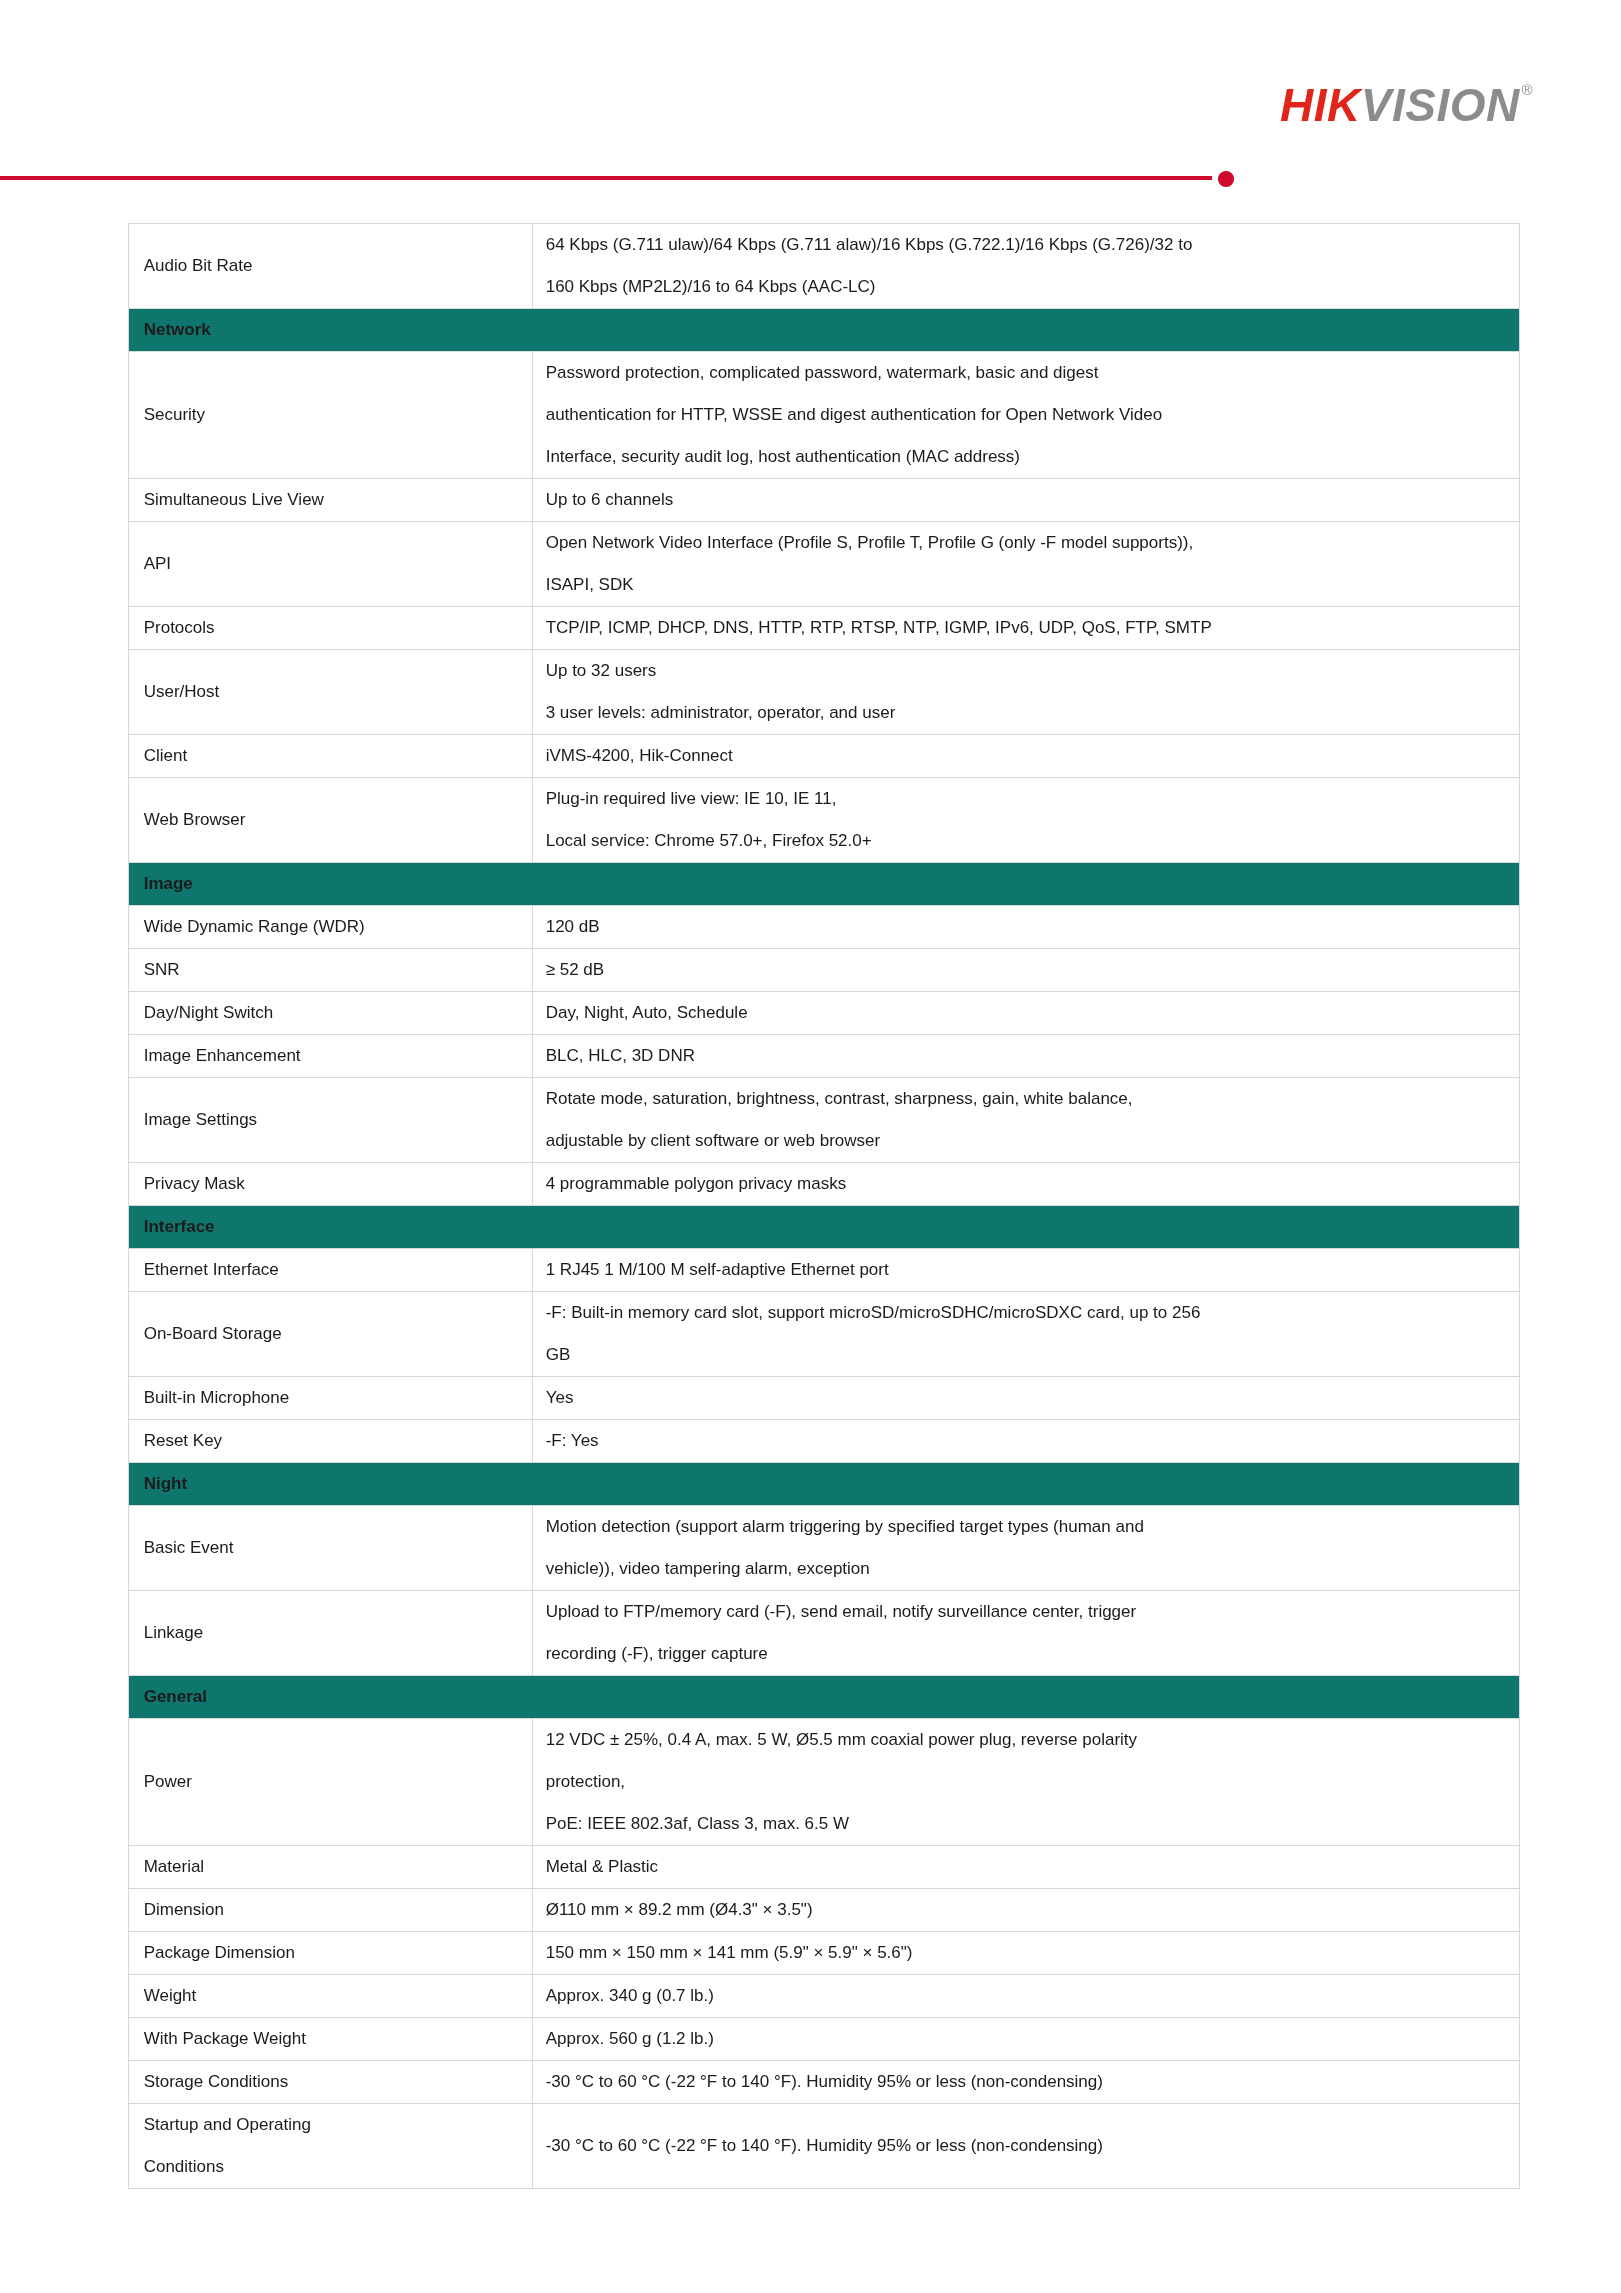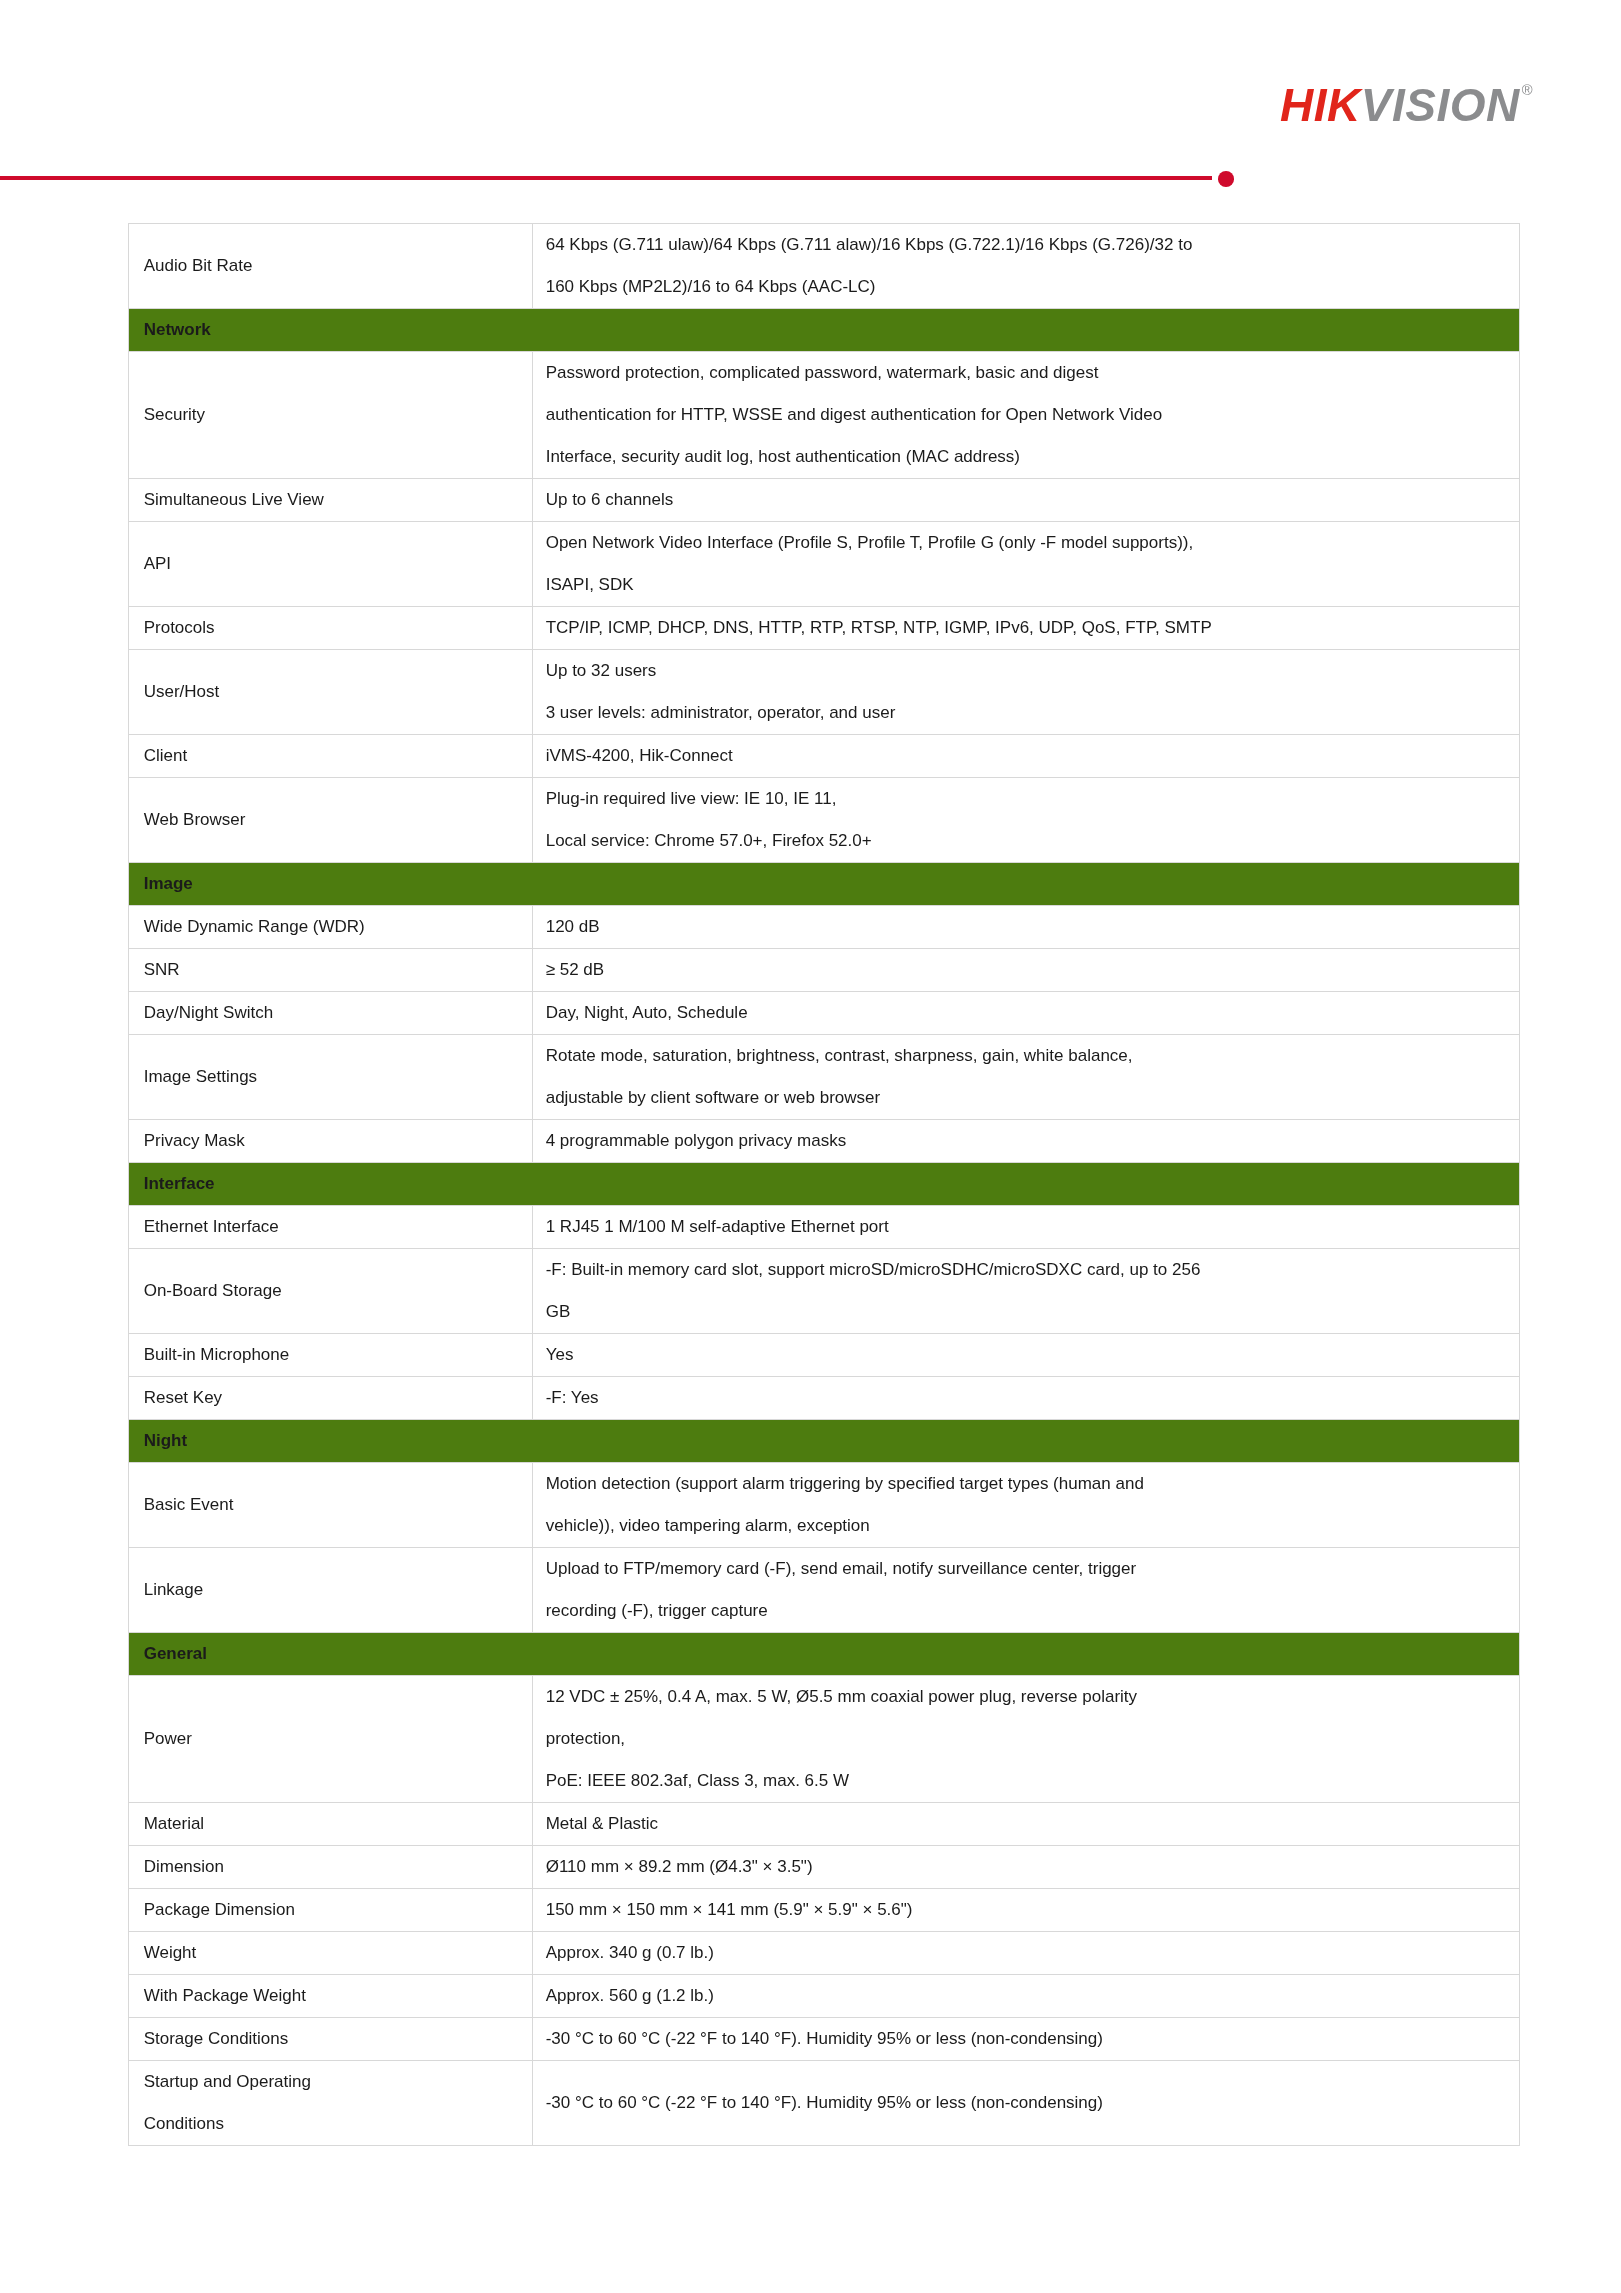--- a/index.html
+++ b/index.html
@@ -67,21 +67,21 @@
   }
   td.label-cell {
     padding: 0 9.8px 0 14.7px;
     white-space: pre-line;
   }
   td.value-cell {
     padding: 0 11.8px 0 12.7px;
     white-space: pre-line;
   }
   tr.section-row td {
-    background: #4d7c0f;
+    background: #0f766e;
     font-weight: bold;
     padding: 0 9.8px 0 14.7px;
     white-space: nowrap;
   }
 </style>
 </head>
 <body>
 
 <div class="page">
 
@@ -148,20 +148,24 @@
         </tr>
         <tr>
           <td class="label-cell">SNR</td>
           <td class="value-cell">≥ 52 dB</td>
         </tr>
         <tr>
           <td class="label-cell">Day/Night Switch</td>
           <td class="value-cell">Day, Night, Auto, Schedule</td>
         </tr>
         <tr>
+          <td class="label-cell">Image Enhancement</td>
+          <td class="value-cell">BLC, HLC, 3D DNR</td>
+        </tr>
+        <tr>
           <td class="label-cell">Image Settings</td>
           <td class="value-cell">Rotate mode, saturation, brightness, contrast, sharpness, gain, white balance,
 adjustable by client software or web browser</td>
         </tr>
         <tr>
           <td class="label-cell">Privacy Mask</td>
           <td class="value-cell">4 programmable polygon privacy masks</td>
         </tr>
         <tr class="section-row">
           <td colspan="2">Interface</td>

